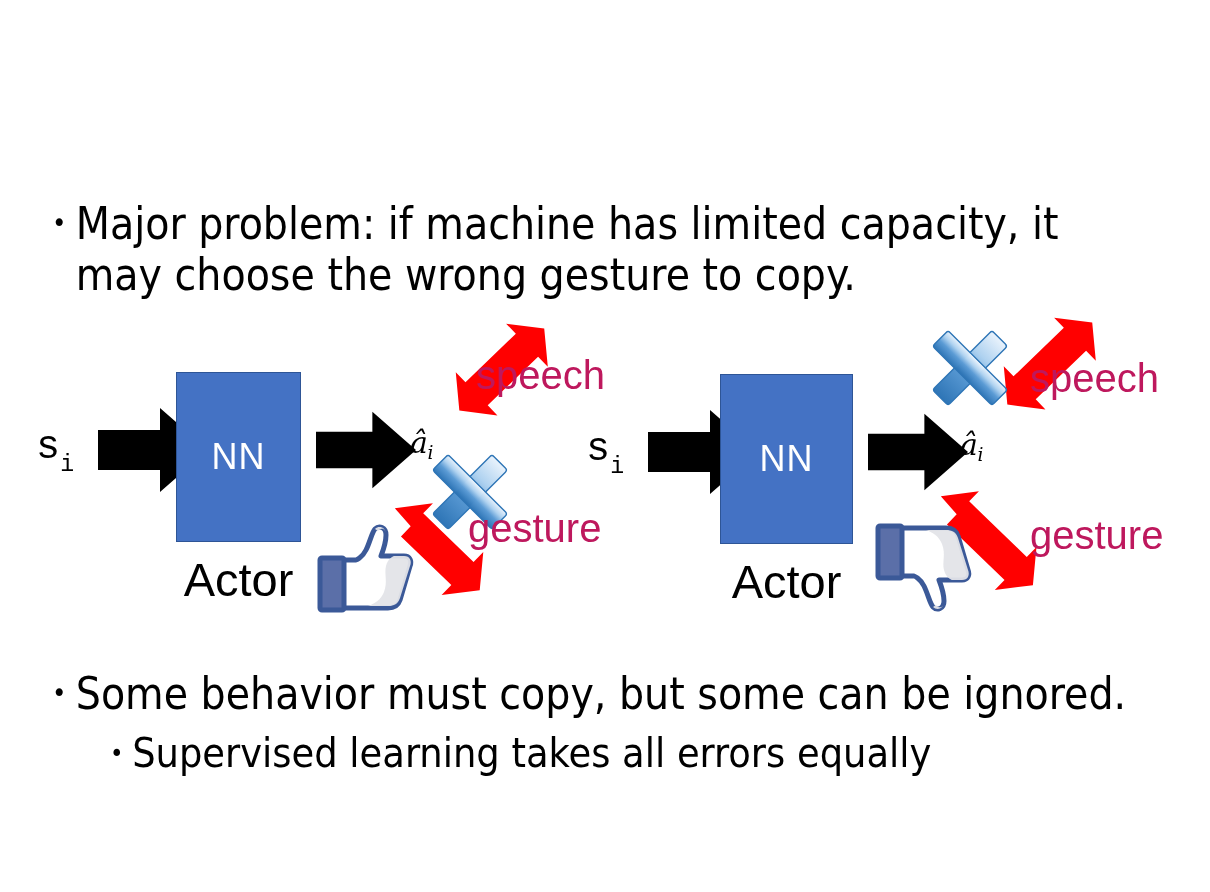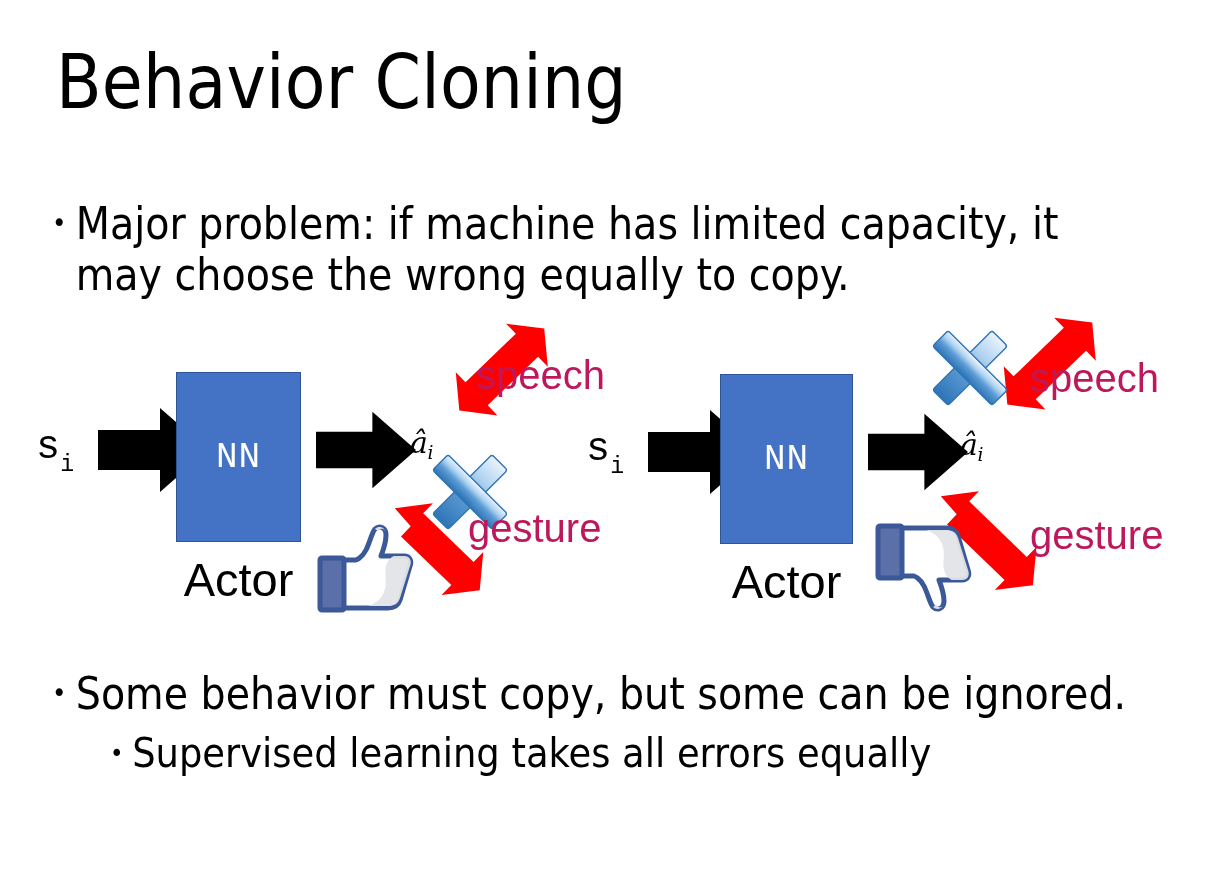--- a/index.html
+++ b/index.html
@@ -114,21 +114,21 @@
   
   .nn-box {
     position: absolute;
     background: #4472C4;
     border: 1px solid #2E5596;
     box-sizing: border-box;
     display: flex;
     align-items: center;
     justify-content: center;
     color: #ffffff;
-    font-family: Liberation Mono, monospace;
+    font-family: Liberation Sans, sans-serif;
     font-size: 36px;
     letter-spacing: 1px;
   }
 
   
   .actor-label {
     position: absolute;
     font-family: "Liberation Sans", sans-serif;
     font-size: 47px;
     color: #000000;
@@ -169,26 +169,25 @@
     left: 0;
     top: 0;
     overflow: visible;
   }
 </style>
 </head>
 <body>
 
 <div id="slide">
 
-  <div id="slide-title">Behavior Cloning</div>
 
   <div class="bullet-block" id="bullet-top">
     <div class="bullet-row">
       <span class="bullet-dot">•</span>
-      <span class="bullet-text">Major problem: if machine has limited capacity, it may choose the wrong equally to copy.</span>
+      <span class="bullet-text">Major problem: if machine has limited capacity, it may choose the wrong gesture to copy.</span>
     </div>
   </div>
 
   <div class="diagram" id="diagram-left">
 
     <div class="s-label" style="left:8px; top:98px;">
       <span>s</span><span class="sub">i</span>
     </div>
 
     <svg class="block-arrow" style="left:70px; top:78px;" width="110" height="84" viewBox="0 0 110 84">

